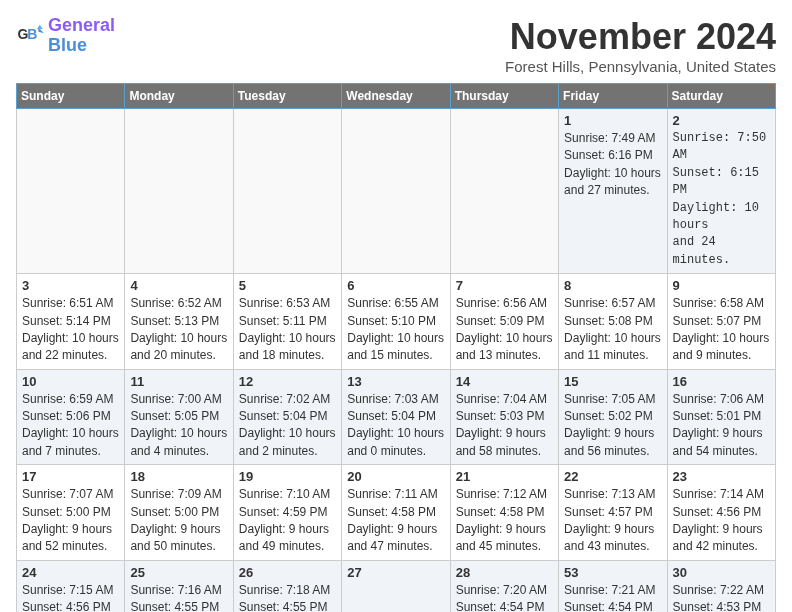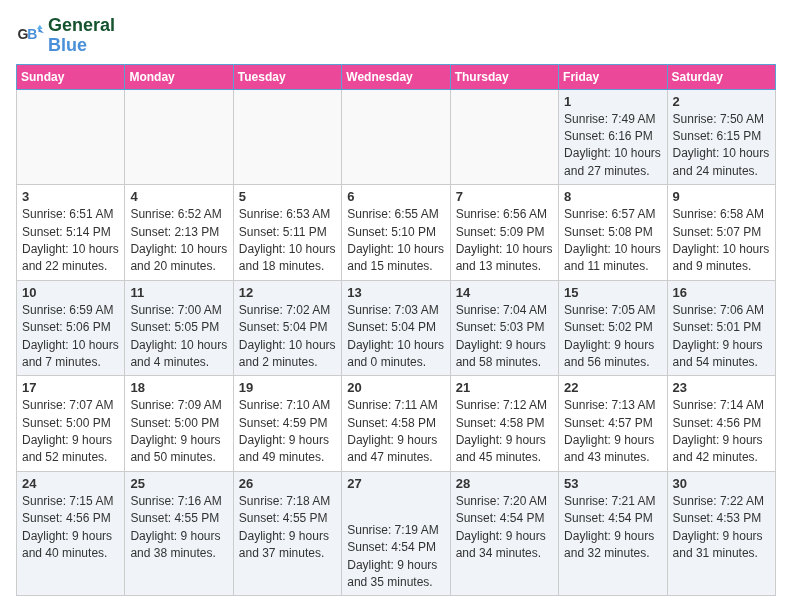--- a/index.html
+++ b/index.html
@@ -21,21 +21,21 @@
       align-items: center;
       gap: 4px;
     }
     .logo-text {
       font-size: 18px;
       font-weight: bold;
       color: #333;
       line-height: 1.1;
     }
     .logo-text span {
-      color: #14532d;
+      color: #8b5cf6;
     }
     .logo-icon {
       width: 28px;
       height: 28px;
     }
     .title-area {
       text-align: right;
     }
     .month-title {
       font-size: 36px;
@@ -45,21 +45,21 @@
     .location-title {
       font-size: 15px;
       color: #555;
     }
     table {
       width: 100%;
       border-collapse: collapse;
       table-layout: fixed;
     }
     th {
-      background-color: #ec4899;
+      background-color: #737373;
       color: #fff;
       font-size: 12px;
       font-weight: bold;
       padding: 5px 4px;
       text-align: left;
       border: 1px solid #5a9fd1;
     }
     td {
       border: 1px solid #ccc;
       vertical-align: top;
@@ -95,20 +95,24 @@
       <text x="2" y="24" font-size="20" font-weight="bold" fill="#333">G</text>
       <text x="16" y="24" font-size="20" font-weight="bold" fill="#4a90d9">B</text>
       <polygon points="32,8 40,16 32,14" fill="#4a90d9"></polygon>
       <polygon points="34,10 42,10 38,4" fill="#5aafee" transform="translate(-4,0)"></polygon>
     </svg>
     <div>
       <div class="logo-text"><span>General</span></div>
       <div class="logo-text"><span style="color:#4a90d9">Blue</span></div>
     </div>
   </div>
+  <div class="title-area">
+    <div class="month-title">November 2024</div>
+    <div class="location-title">Forest Hills, Pennsylvania, United States</div>
+  </div>
 </div>
 
 <table>
   <thead>
     <tr>
     <th>Sunday</th>
         <th>Monday</th>
         <th>Tuesday</th>
         <th>Wednesday</th>
         <th>Thursday</th>
@@ -125,38 +129,38 @@
         <td class="empty"></td>
         <td class="shaded">
           <div class="day-number">1</div>
           <div class="day-info" style="white-space: pre-line;">Sunrise: 7:49 AM
 Sunset: 6:16 PM
 Daylight: 10 hours
 and 27 minutes.</div>
         </td>
         <td class="shaded">
           <div class="day-number">2</div>
-          <div class="day-info" style="white-space: pre-line;">Sunrise: 7:50 AM
+          <div class="day-info" style="white-space: pre-line; font-family: Liberation Mono, monospace;">Sunrise: 7:50 AM
 Sunset: 6:15 PM
 Daylight: 10 hours
 and 24 minutes.</div>
         </td>
       </tr>
       <tr>
         <td>
           <div class="day-number">3</div>
           <div class="day-info" style="white-space: pre-line;">Sunrise: 6:51 AM
 Sunset: 5:14 PM
 Daylight: 10 hours
 and 22 minutes.</div>
         </td>
         <td>
           <div class="day-number">4</div>
           <div class="day-info" style="white-space: pre-line;">Sunrise: 6:52 AM
-Sunset: 2:13 PM
+Sunset: 5:13 PM
 Daylight: 10 hours
 and 20 minutes.</div>
         </td>
         <td>
           <div class="day-number">5</div>
           <div class="day-info" style="white-space: pre-line;">Sunrise: 6:53 AM
 Sunset: 5:11 PM
 Daylight: 10 hours
 and 18 minutes.</div>
         </td>

